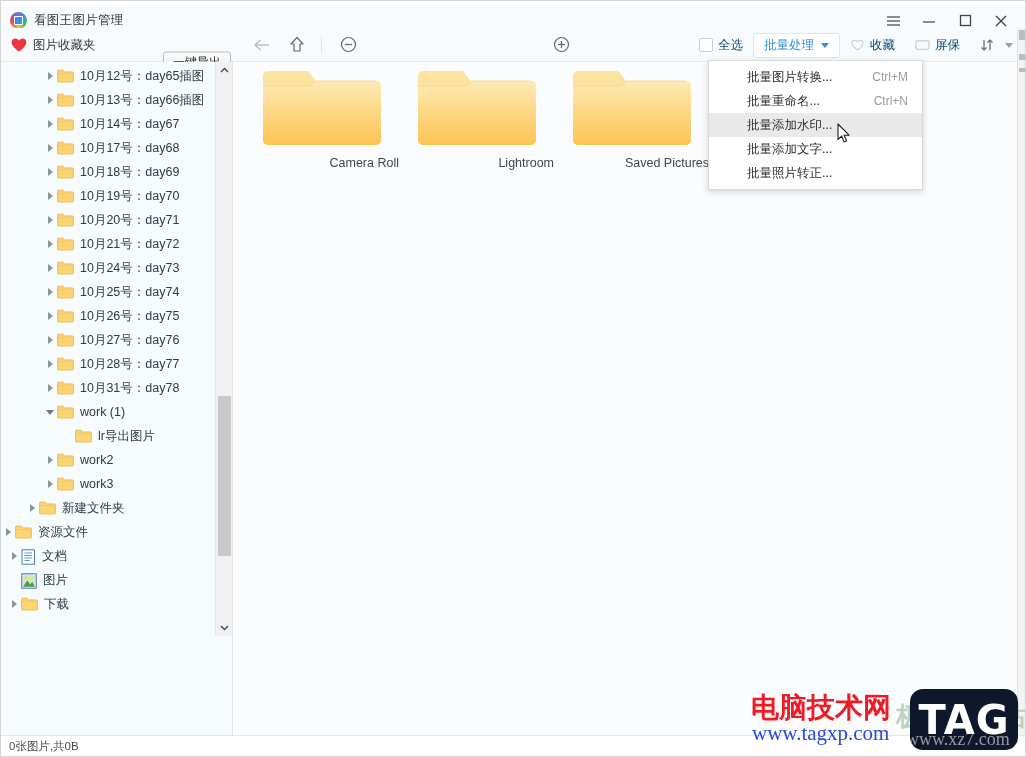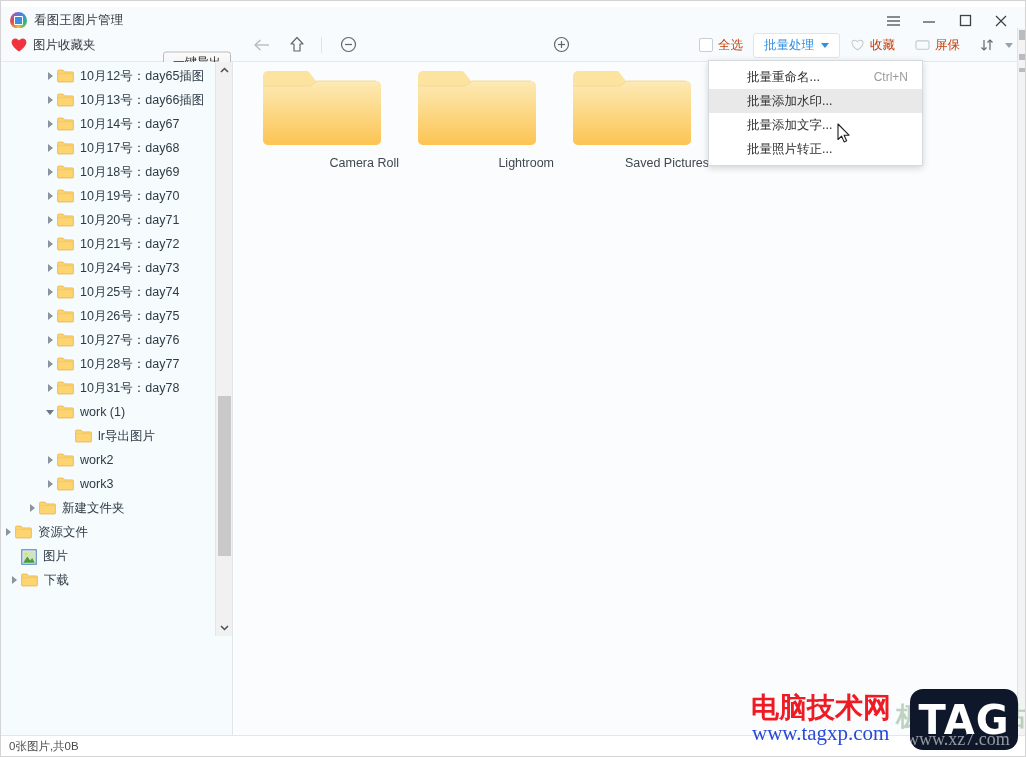--- a/index.html
+++ b/index.html
@@ -117,21 +117,21 @@
     border-radius: 50%;
     box-sizing: border-box;
   }
 
   .tool-group {
     position: absolute; right: 10px; top: 0; height: 34px;
     display: flex; align-items: center; gap: 0px;
   }
   .tg-item {
     display: flex; align-items: center; gap: 5px;
-    font-size: 12.5px; color: #c2410c;
+    font-size: 12.5px; color: #0c4a6e;
     padding: 0 10px; height: 24px;
     box-sizing: border-box;
   }
   .tg-item.active {
     color: #2f8fe3;
     background: #ffffff;
     border: 1px solid #dfe6eb;
     border-radius: 3px;
     height: 25px;
   }
@@ -693,20 +693,37 @@
           <span class="arrow">
             <i></i>
           </span>
           <span class="fico">
             <svg width="17" height="14" viewBox="0 0 17 14">
               <path d="M0.6 2.1 A1 1 0 0 1 1.6 1.1 H6.1 L7.5 2.9 H15.4 A1 1 0 0 1 16.4 3.9 V12 A1 1 0 0 1 15.4 13 H1.6 A1 1 0 0 1 0.6 12 Z" fill="#fcd572" stroke="#e8ad3c" stroke-width="0.7" stroke-linejoin="round"></path>
               <path d="M0.6 4.6 H16.4" stroke="#f0bb55" stroke-width="0.5" fill="none"></path>
             </svg>
           </span>
           <span class="tree-label">资源文件</span>
+        </div>
+        <div class="tree-row" style="padding-left: 6px;">
+          <span class="arrow">
+            <i></i>
+          </span>
+          <span class="fico" style="width: 15px;">
+            <svg width="15" height="16" viewBox="0 0 15 16">
+              <rect x="1" y="0.8" width="12.5" height="14.4" fill="#ffffff" stroke="#4a7fc1" stroke-width="1"></rect>
+              <g stroke="#5f8fd0" stroke-width="1">
+                <line x1="3.5" y1="4" x2="11" y2="4"></line>
+                <line x1="3.5" y1="6.5" x2="11" y2="6.5"></line>
+                <line x1="3.5" y1="9" x2="11" y2="9"></line>
+                <line x1="3.5" y1="11.5" x2="8.5" y2="11.5"></line>
+              </g>
+            </svg>
+          </span>
+          <span class="tree-label">文档</span>
         </div>
         <div class="tree-row" style="padding-left: 6px;">
           <span class="arrow none">
             <i></i>
           </span>
           <span class="fico" style="width: 16px;">
             <svg width="16" height="16" viewBox="0 0 16 16">
               <rect x="0.8" y="0.8" width="14.4" height="14.4" fill="#eef4fb" stroke="#4a7fc1" stroke-width="1.1"></rect>
               <rect x="2.2" y="2.2" width="11.6" height="11.6" fill="#cfe6b8"></rect>
               <circle cx="5" cy="5" r="1.3" fill="#f3d84a"></circle>
@@ -819,20 +836,24 @@
   </div>
 
   <div class="edge-strip">
     <i style="top:2px;height:10px"></i>
     <i style="top:26px;height:6px"></i>
     <i style="top:40px;height:4px"></i>
   </div>
 
   <div class="menu" id="menu">
       <div class="menu-item">
+        <span>批量图片转换...</span>
+        <span class="menu-short">Ctrl+M</span>
+      </div>
+      <div class="menu-item">
         <span>批量重命名...</span>
         <span class="menu-short">Ctrl+N</span>
       </div>
       <div class="menu-item hover">
         <span>批量添加水印...</span>
         <span class="menu-short"></span>
       </div>
       <div class="menu-item">
         <span>批量添加文字...</span>
         <span class="menu-short"></span>

